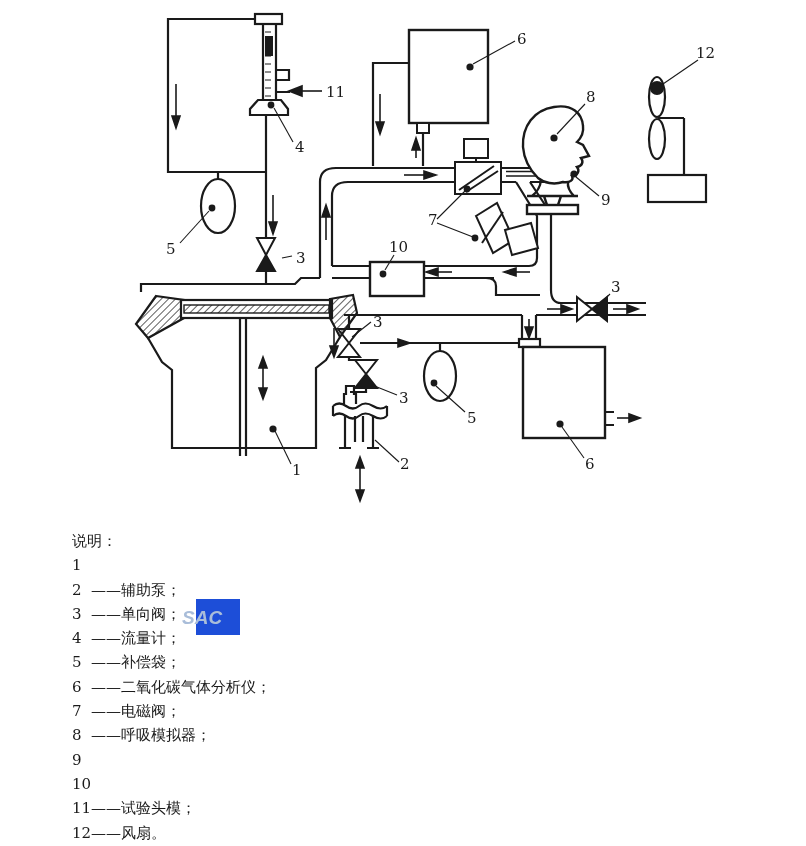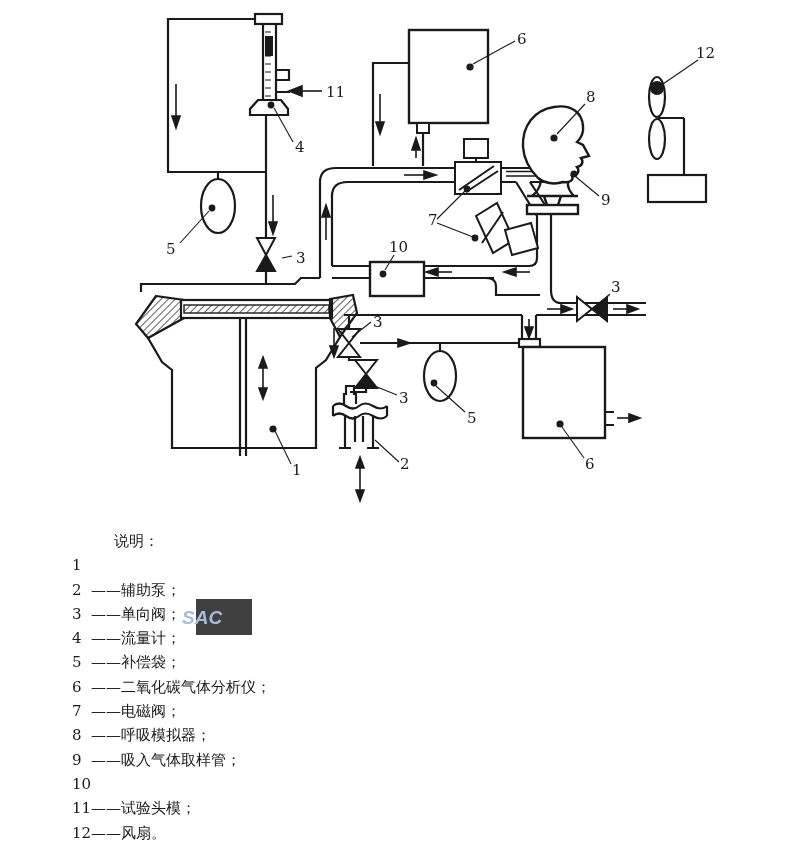--- a/index.html
+++ b/index.html
@@ -1,28 +1,28 @@
 <!DOCTYPE html>
 <html><head>
 <meta charset="utf-8">
 <style>
   html,body{margin:0;padding:0;background:#fff;}
   .page{position:relative;width:806px;height:846px;background:#ffffff;overflow:hidden;
         font-family:"DejaVu Serif","Liberation Serif",serif;color:#1a1a1a;}
   .diagram-wrap{position:absolute;left:0;top:0;width:806px;height:525px;}
   svg text{font-family:"DejaVu Serif","Liberation Serif",serif;font-size:15px;fill:#1a1a1a;}
   
-  .watermark{position:absolute;left:196px;top:599px;width:56px;height:36px;
-             background:#404040;z-index:0;}
+  .watermark{position:absolute;left:196px;top:599px;width:44px;height:36px;
+             background:#1d4ed8;z-index:0;}
   .watermark span{position:absolute;left:-14px;top:8px;font-style:italic;font-weight:bold;
              font-size:19px;letter-spacing:0px;color:#a9bdd9;
              font-family:"Liberation Sans",sans-serif;}
   
   .legend{position:absolute;left:72px;top:529px;z-index:1;font-size:15px;line-height:24.3px;}
-  .legend-title{white-space:pre;margin-left:42px;}
+  .legend-title{white-space:pre;}
   .legend-row{display:flex;}
   .legend-row .num{display:inline-block;width:19px;flex:0 0 19px;}
   .legend-row .lbl{white-space:pre;}
 </style>
 </head>
 <body>
 
 <div class="page">
 
   <div class="diagram-wrap">
@@ -311,21 +311,20 @@
     <div class="legend-row">
         <span class="num">7</span>
         <span class="lbl">——电磁阀；</span>
       </div>
     <div class="legend-row">
         <span class="num">8</span>
         <span class="lbl">——呼吸模拟器；</span>
       </div>
     <div class="legend-row">
         <span class="num">9</span>
-        <span class="lbl">——吸入气体取样管；</span>
       </div>
     <div class="legend-row">
         <span class="num">10</span>
       </div>
     <div class="legend-row">
         <span class="num">11</span>
         <span class="lbl">——试验头模；</span>
       </div>
     <div class="legend-row">
         <span class="num">12</span>

